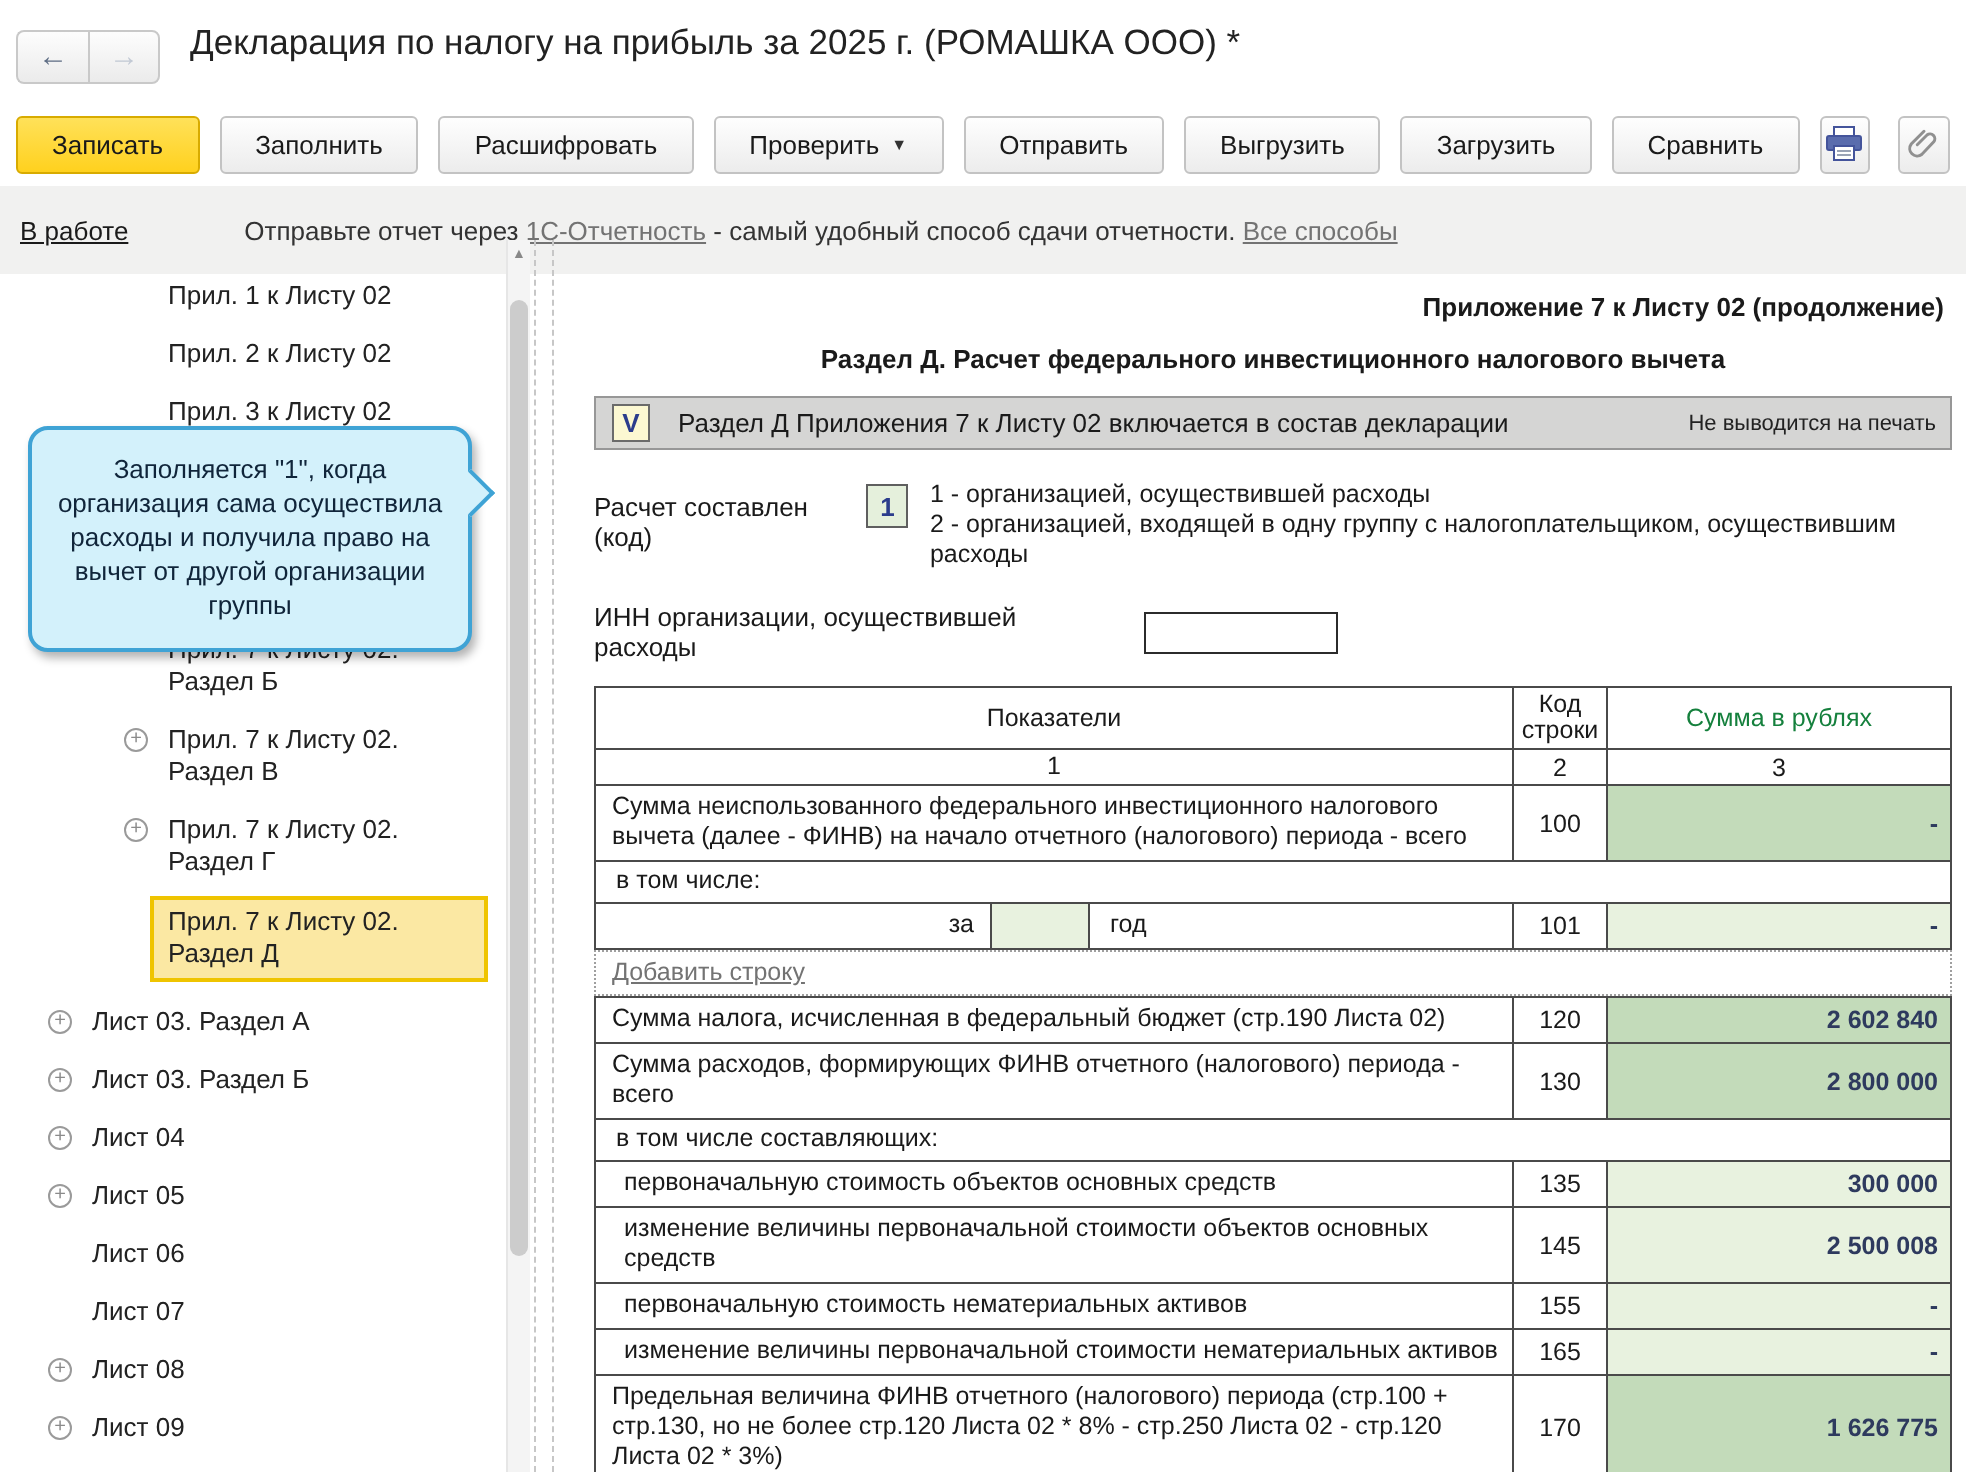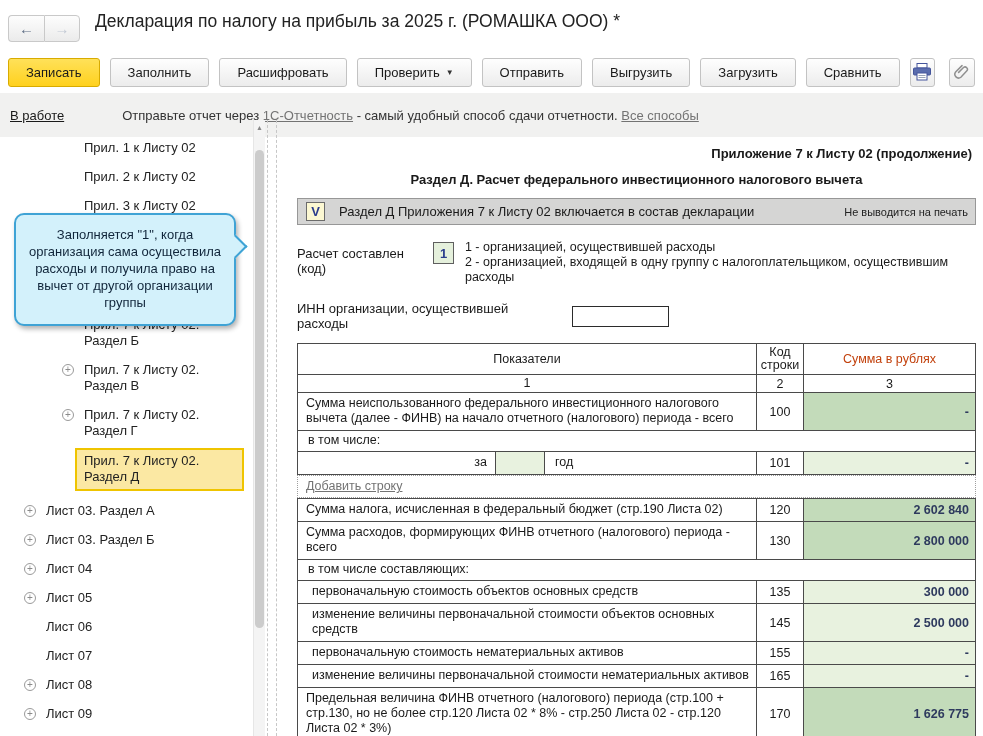--- a/index.html
+++ b/index.html
@@ -103,21 +103,21 @@
   .trow { display:flex; border-top:1px solid #4a4a4a; align-items:stretch; }
   .tsec .trow:first-child { border-top:none; }
   .c1 { width:459px; border-right:1px solid #4a4a4a; padding:3px 6px 4px 8px; line-height:15px; }
   .c1.ind { padding-left:14px; }
   .c2 { width:47px; border-right:1px solid #4a4a4a; display:flex; align-items:center; justify-content:center; text-align:center; }
   .c3 { flex:1; display:flex; align-items:center; justify-content:flex-end; padding:0 6px; font-weight:bold; color:#2e3a5e; cursor:pointer; }
   .c3.dark  { background:#c3dbba; }
   .c3.light { background:#e8f2df; }
   .hrow .c1 { display:flex; align-items:center; justify-content:center; text-align:center; padding:4px; }
   .hrow .c2 { padding:2px; line-height:13px; }
-  .hrow .c3 { justify-content:center; font-weight:normal; color:#c2410c; background:none; cursor:default; }
+  .hrow .c3 { justify-content:center; font-weight:normal; color:#15803d; background:none; cursor:default; }
   .nrow .c1, .nrow .c2, .nrow .c3 { display:flex; align-items:center; justify-content:center; padding:1px; font-weight:normal; color:#1a1a1a; background:none; cursor:default; }
   .srow .sub { width:100%; padding:2px 8px 3px 10px; line-height:15px; }
   .yrow .c1 { display:flex; padding:0; }
   .y-pre { flex:1; text-align:right; padding:3px 8px 4px 0; line-height:15px; }
   .y-in {
     width:50px; border-left:1px solid #4a4a4a; border-right:1px solid #4a4a4a; background:#e8f2df;
     display:flex; align-items:center; justify-content:center; font-weight:bold; color:#2e3a5e; cursor:text;
   }
   .y-suf { width:211px; padding:3px 0 4px 10px; line-height:15px; }
   .addrow { position:relative; border:1px dotted #9f9f9f; padding:3px 8px 4px; background:#fff; }
@@ -287,21 +287,21 @@
           <div class="sub">в том числе составляющих:</div>
         </div>
         <div class="trow">
           <div class="c1 ind">первоначальную стоимость объектов основных средств</div>
           <div class="c2">135</div>
           <div class="c3 light">300 000</div>
         </div>
         <div class="trow">
           <div class="c1 ind">изменение величины первоначальной стоимости объектов основных средств</div>
           <div class="c2">145</div>
-          <div class="c3 light">2 500 000</div>
+          <div class="c3 light">2 500 008</div>
         </div>
         <div class="trow">
           <div class="c1 ind">первоначальную стоимость нематериальных активов</div>
           <div class="c2">155</div>
           <div class="c3 light">-</div>
         </div>
         <div class="trow">
           <div class="c1 ind">изменение величины первоначальной стоимости нематериальных активов</div>
           <div class="c2">165</div>
           <div class="c3 light">-</div>

